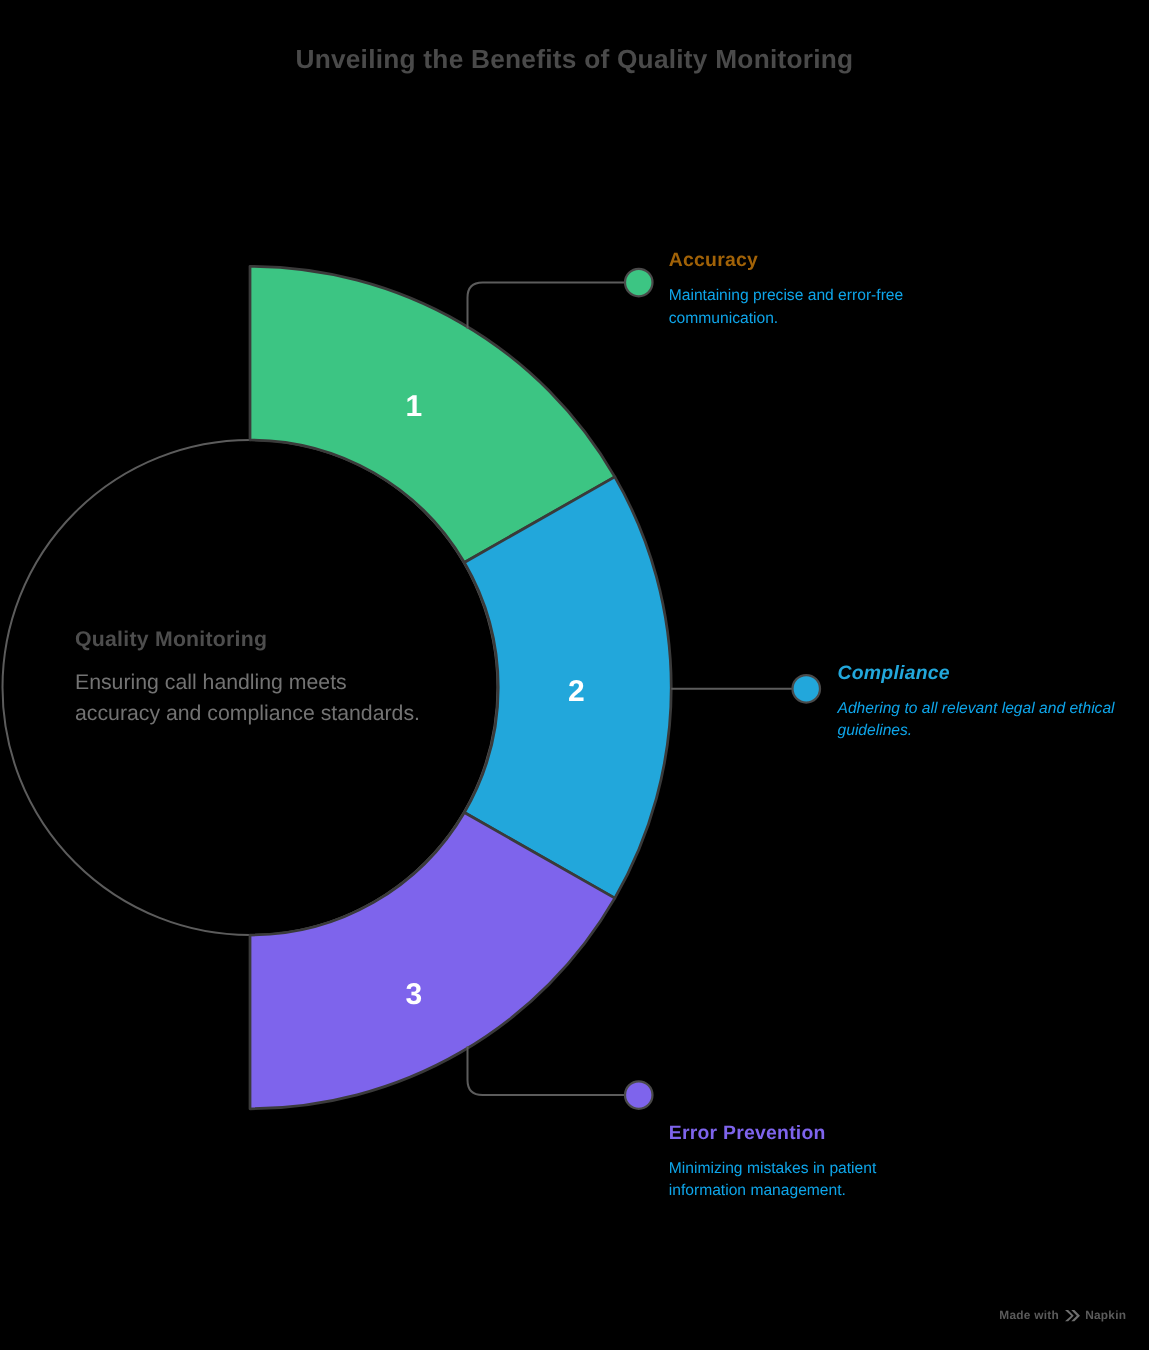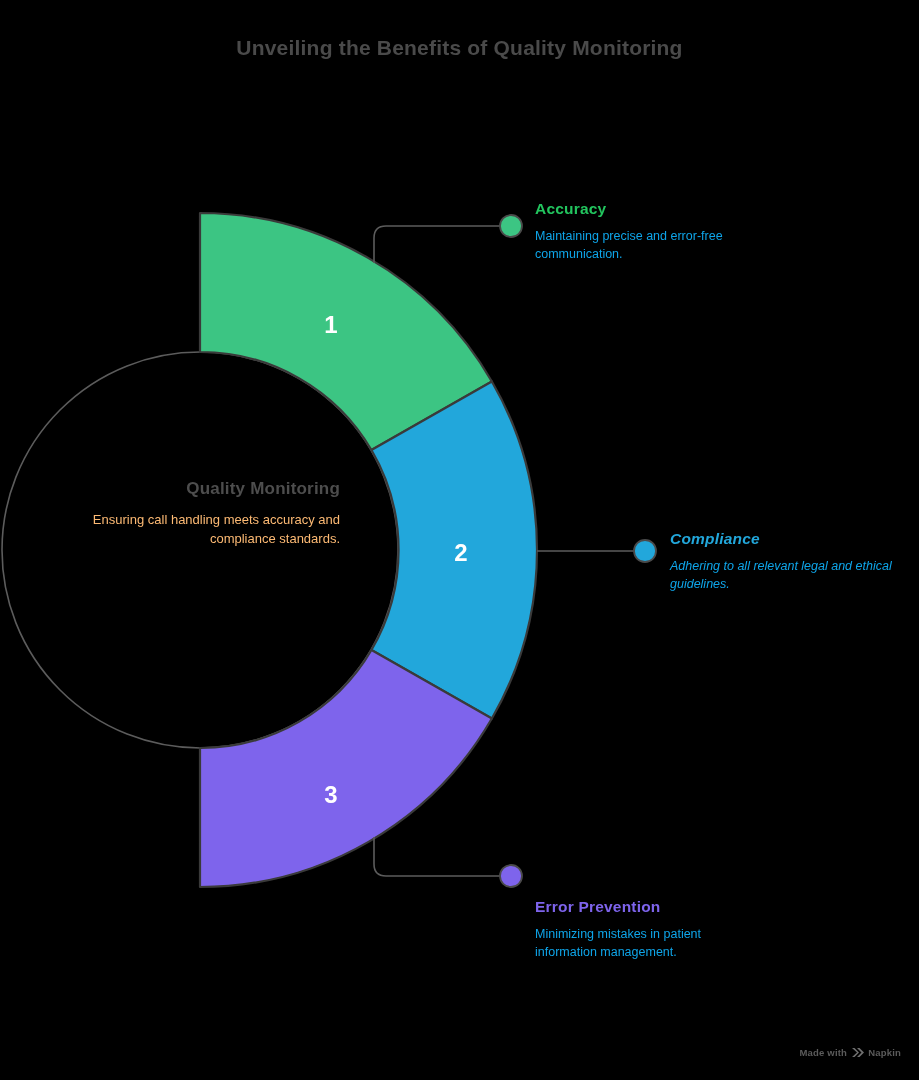--- a/index.html
+++ b/index.html
@@ -42,35 +42,35 @@
     left: 0;
     top: 0;
     width: 919px;
     height: 1080px;
   }
 
   
   .center-block {
     position: absolute;
     left: 60px;
-    top: 479px;
+    top: 502px;
     width: 280px;
-    text-align: right;
+    text-align: left;
     pointer-events: none;
   }
   .center-title {
     font-size: 17px;
     font-weight: bold;
     color: #4d4d4d;
     letter-spacing: 0.2px;
     margin-bottom: 12px;
   }
   .center-desc {
-    font-size: 13px;
-    color: #fdba74;
+    font-size: 17px;
+    color: #737373;
     line-height: 1.45;
   }
 
   
   .callout {
     position: absolute;
   }
   .callout-title {
     font-size: 15.5px;
     font-weight: bold;
@@ -145,21 +145,21 @@
     <path d="M 374 837 L 374 864 Q 374 876 386 876 L 500 876" fill="none" stroke="#5c5c5c" stroke-width="1.6"></path>
     <circle cx="511" cy="876" r="11" fill="#7E64EC" stroke="#4a4a4a" stroke-width="1.8"></circle>
   </svg>
 
   <div class="center-block">
     <div class="center-title">Quality Monitoring</div>
     <div class="center-desc">Ensuring call handling meets accuracy and compliance standards.</div>
   </div>
 
   <div class="callout" id="callout-accuracy">
-    <div class="callout-title" style="color:#22c55e">Accuracy</div>
+    <div class="callout-title" style="color:#a16207">Accuracy</div>
     <div class="callout-desc">Maintaining precise and error-free communication.</div>
   </div>
 
   <div class="callout" id="callout-compliance">
     <div class="callout-title" style="color:#22A7DB">Compliance</div>
     <div class="callout-desc">Adhering to all relevant legal and ethical guidelines.</div>
   </div>
 
   <div class="callout" id="callout-error">
     <div class="callout-title" style="color:#7E64EC">Error Prevention</div>

